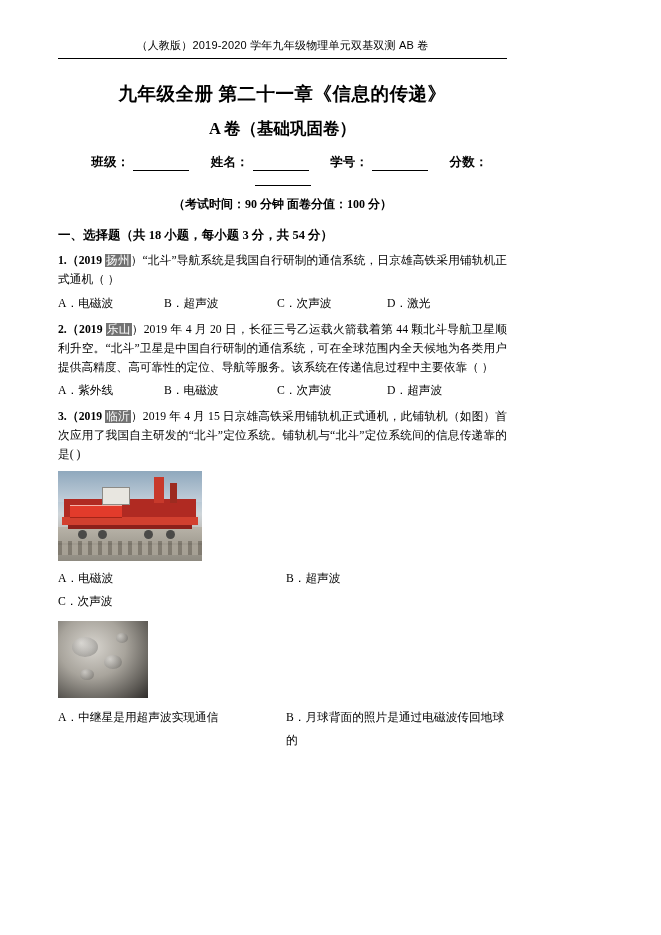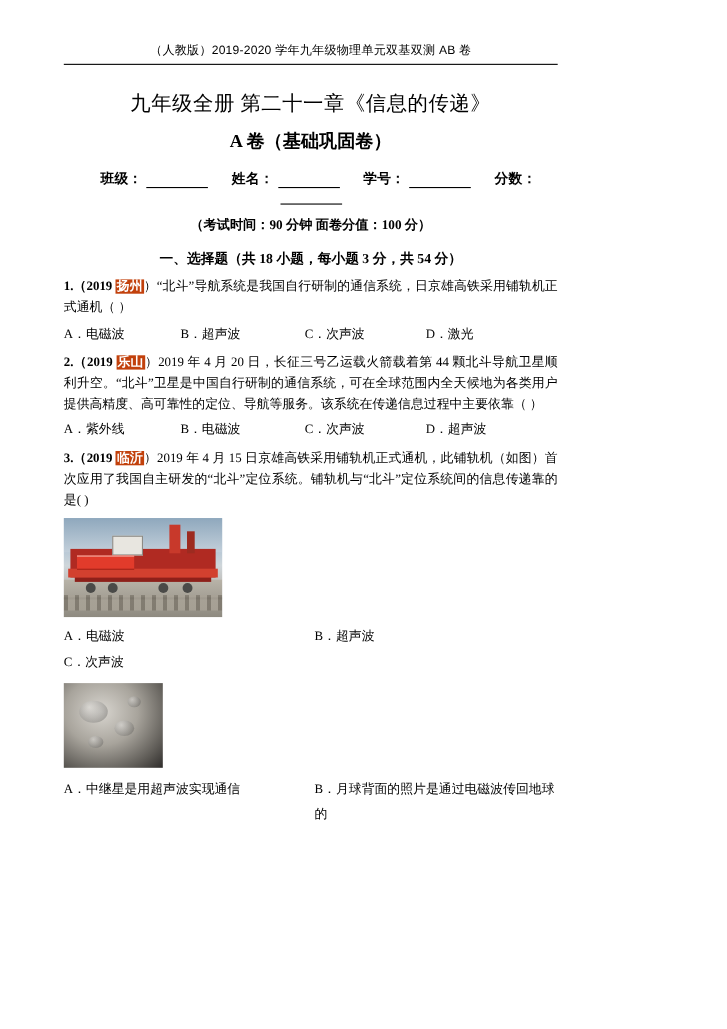--- a/index.html
+++ b/index.html
@@ -30,21 +30,21 @@
     font-family: "Liberation Sans", sans-serif;
   }
   .hr {
     border: none;
     border-top: 1.2px solid #000;
     margin: 0 0 22px 0;
   }
   .title-main {
     text-align: center;
     font-size: 18.5px;
-    font-weight: normal;
+    font-weight: bold;
     letter-spacing: 0.5px;
     margin: 0 0 12px 0;
     font-family: "Liberation Serif", serif;
   }
   .title-sub {
     text-align: center;
     font-size: 16.5px;
     font-weight: bold;
     margin: 0 0 14px 0;
   }
@@ -67,33 +67,32 @@
   .exam-info {
     text-align: center;
     font-size: 12px;
     font-weight: bold;
     margin: 0 0 14px 0;
   }
   .section-head {
     font-size: 12.5px;
     font-weight: bold;
     margin: 0 0 8px 0;
-    text-align: center;
   }
   .q {
     font-size: 11.7px;
     line-height: 1.62;
     margin: 0 0 5px 0;
     text-align: justify;
   }
   .q .num { font-weight: bold; }
   .q .year { font-weight: bold; }
   .q .place {
-    font-weight: bold;
-    background: #c2410c;
+    font-weight: normal;
+    background: #737373;
     color: #ffffff;
     padding: 0 1px;
   }
   .opts {
     font-size: 11.7px;
     line-height: 1.6;
     margin: 2px 0 7px 0;
     display: flex;
   }
   .opts span { display: inline-block; }

